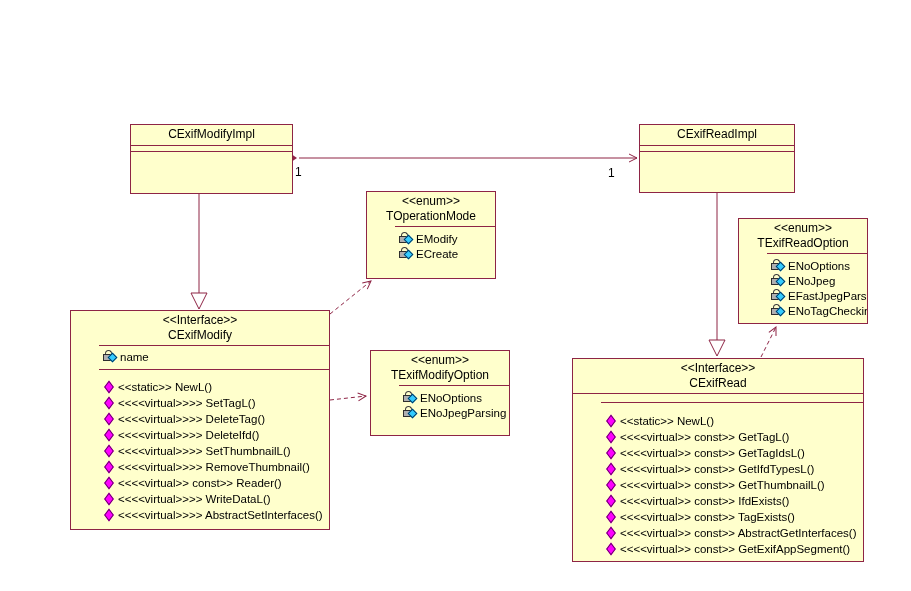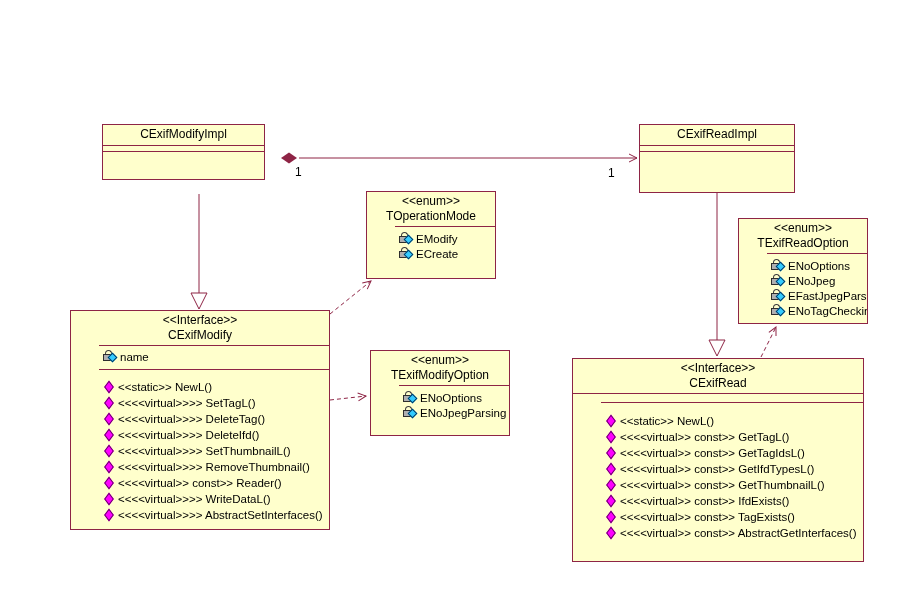--- a/index.html
+++ b/index.html
@@ -70,21 +70,21 @@
     <line x1="330" y1="314" x2="371" y2="281" stroke="#8E2445" stroke-width="1" stroke-dasharray="4 3" marker-end="url(#openArrow)"></line>
 
     <line x1="330" y1="400" x2="366" y2="396" stroke="#8E2445" stroke-width="1" stroke-dasharray="4 3" marker-end="url(#openArrow)"></line>
 
     <line x1="761" y1="357" x2="776" y2="327" stroke="#8E2445" stroke-width="1" stroke-dasharray="4 3" marker-end="url(#openArrow)"></line>
   </svg>
 
   <div class="mult-label" style="left:295px; top:166px;">1</div>
   <div class="mult-label" style="left:608px; top:167px;">1</div>
 
-  <div class="uml-box" style="left:102px; top:124px; width:163px; height:56px;">
+  <div class="uml-box" style="left:130px; top:124px; width:163px; height:70px;">
     <div class="box-title" style="height:20px;">
       <div class="cname">CExifModifyImpl</div>
     </div>
     <div class="compartment" style="height:6px;"></div>
     <div class="compartment" style="height:42px;"></div>
   </div>
 
   <div class="uml-box" style="left:639px; top:124px; width:156px; height:69px;">
     <div class="box-title" style="height:20px;">
       <div class="cname">CExifReadImpl</div>
@@ -332,16 +332,22 @@
           <span class="member-text">&lt;&lt;&lt;&lt;virtual&gt;&gt; const&gt;&gt; TagExists()</span>
         </div>
 
         <div class="member">
           <span class="m-icon">
             <span class="m-gem"></span>
           </span>
           <span class="member-text">&lt;&lt;&lt;&lt;virtual&gt;&gt; const&gt;&gt; AbstractGetInterfaces()</span>
         </div>
 
+        <div class="member">
+          <span class="m-icon">
+            <span class="m-gem"></span>
+          </span>
+          <span class="member-text">&lt;&lt;&lt;&lt;virtual&gt;&gt; const&gt;&gt; GetExifAppSegment()</span>
+        </div>
       </div>
   </div>
 
 </div>
 
 </body></html>

